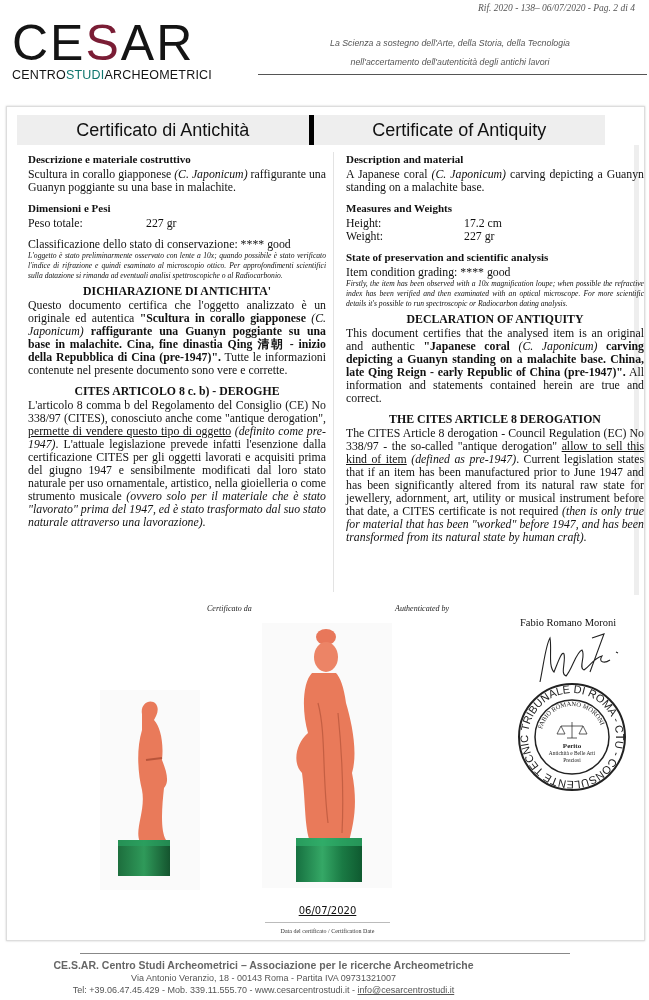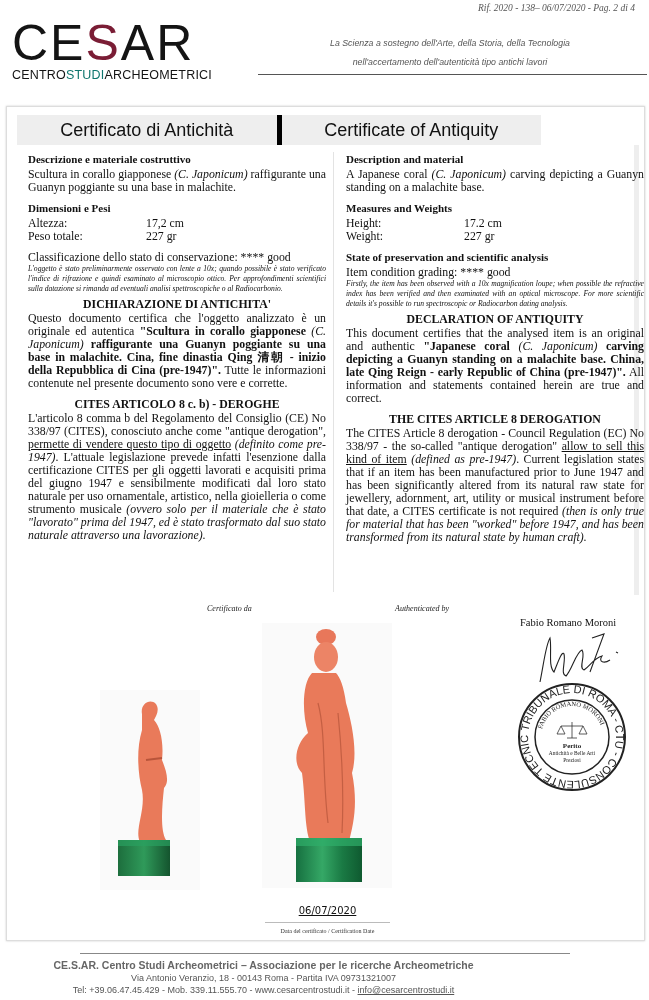--- a/index.html
+++ b/index.html
@@ -11,21 +11,21 @@
   .logo-main { font-family: "Liberation Sans", sans-serif; font-size: 50px; letter-spacing: 2px; line-height: 46px; color: #141414; font-weight: normal; }
   .logo-main .s { color: #7a1d35; }
   .logo-sub { font-family: "Liberation Sans", sans-serif; font-size: 12.5px; letter-spacing: 0.2px; margin-top: 2px; color: #141414; }
   .logo-sub .s { color: #0f766e; }
   .tagline { position: absolute; left: 260px; width: 380px; text-align: center; font-family: "Liberation Sans", sans-serif; font-style: italic; font-size: 8.8px; color: #555; }
   .tagline.l1 { top: 38px; }
   .tagline.l2 { top: 57px; }
   .header-rule { position: absolute; left: 258px; top: 74px; width: 389px; border-top: 1px solid #555; }
 
   .frame { position: absolute; left: 6px; top: 106px; width: 639px; height: 835px; border: 1px solid #ddd; box-shadow: 0 0 2px #ccc; }
-  .titlebar { position: absolute; left: 17px; top: 115px; width: 524px; height: 30px; background: #eeeeee; display: flex; }
+  .titlebar { position: absolute; left: 17px; top: 115px; width: 588px; height: 30px; background: #eeeeee; display: flex; }
   .titlebar div { flex: 1; text-align: center; font-family: "Liberation Sans", sans-serif; font-size: 18px; line-height: 30px; color: #111; }
   .titlebar .t-en { border-left: 5px solid #000000; }
   .col-divider { position: absolute; left: 333px; top: 152px; height: 440px; border-left: 1px solid #e3e3e3; }
   .side-bar { position: absolute; left: 634px; top: 145px; width: 5px; height: 450px; background: #eee; }
 
   .col { position: absolute; top: 153px; width: 298px; font-size: 11.8px; line-height: 13px; }
   .col.it { left: 28px; }
   .col.en { left: 346px; }
   .h { font-weight: bold; font-size: 11px; margin-bottom: 2px; }
   .p { text-align: justify; }
@@ -58,42 +58,38 @@
 </head>
 <body>
 
 <div class="ref">Rif.  2020 - 138– 06/07/2020 - Pag. 2 di 4</div>
 
 <div class="logo">
   <div class="logo-main"><span>CE</span><span class="s">S</span><span>AR</span></div>
   <div class="logo-sub"><span>CENTRO</span><span class="s">STUDI</span><span>ARCHEOMETRICI</span></div>
 </div>
 <div class="tagline l1">La Scienza a sostegno dell'Arte, della Storia, della Tecnologia</div>
-<div class="tagline l2">nell'accertamento dell'autenticità tipo antichi lavori</div>
+<div class="tagline l2">nell'accertamento dell'autenticità degli antichi lavori</div>
 <div class="header-rule"></div>
 
 <div class="frame"></div>
 <div class="titlebar">
   <div class="t-it">Certificato di Antichità</div>
   <div class="t-en">Certificate of Antiquity</div>
 </div>
 <div class="col-divider"></div>
 <div class="side-bar"></div>
 
 <div class="col it">
   <div class="sec">
     <div class="h">Descrizione e materiale costruttivo</div>
     <div class="p"><span>Scultura in corallo giapponese </span><span class="i">(C. Japonicum)</span><span> raffigurante una Guanyn poggiante su una base in malachite.</span></div>
   </div>
   <div class="sec">
     <div class="h">Dimensioni e Pesi</div>
-    <div class="kv">
-        <span class="k">Altezza:</span>
-        <span>17,2 cm</span>
-      </div>
     <div class="kv">
         <span class="k">Peso totale:</span>
         <span>227 gr</span>
       </div>
   </div>
   <div class="sec" style="margin-bottom:4px">
     <div>Classificazione dello stato di conservazione: **** good</div>
     <div class="small">L'oggetto è stato preliminarmente osservato con lente a 10x; quando possibile è stato verificato l'indice di rifrazione e quindi esaminato al microscopio ottico. Per approfondimenti scientifici sulla datazione si rimanda ad eventuali analisi spettroscopiche o al Radiocarbonio.</div>
   </div>
   <div class="center-h">DICHIARAZIONE DI ANTICHITA'</div>

